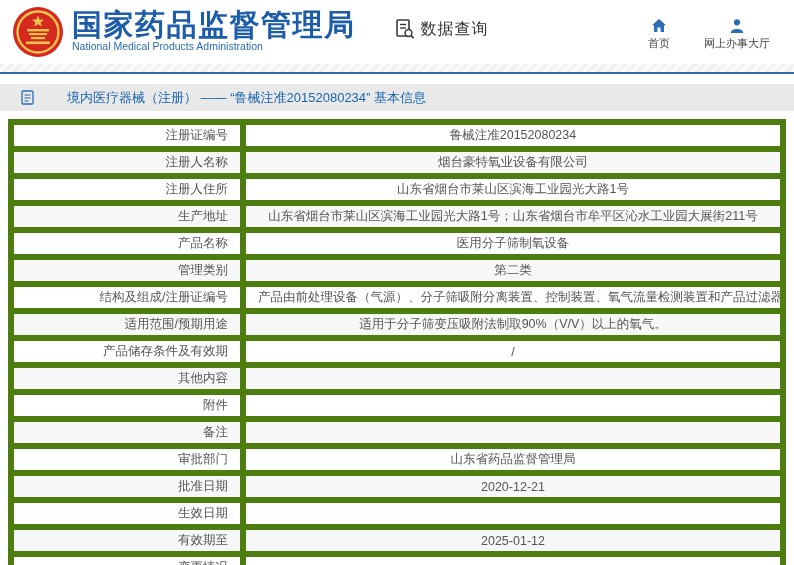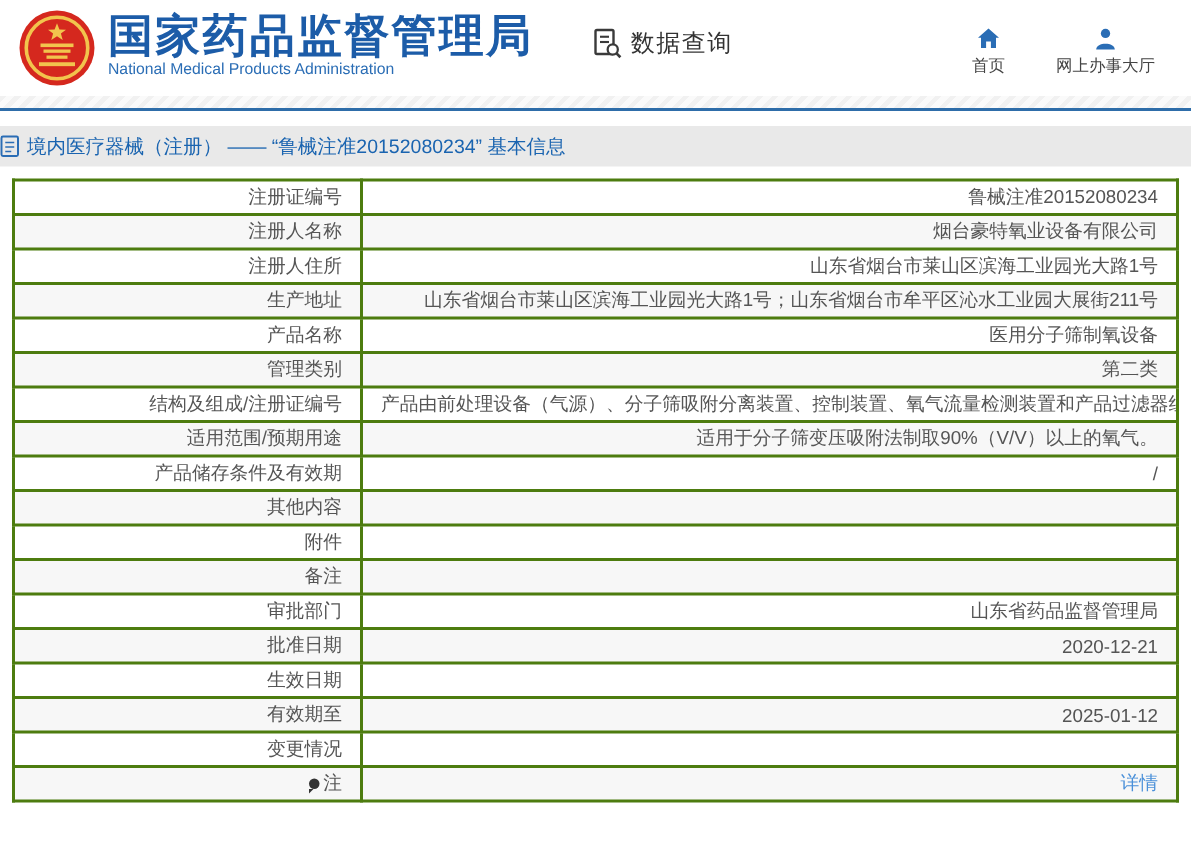--- a/index.html
+++ b/index.html
@@ -17,29 +17,29 @@
   .spacer { flex:1; }
   .nav { display:flex; gap:34px; margin-right:6px; margin-top:4px; }
   .nav-item { display:flex; flex-direction:column; align-items:center; cursor:pointer; }
   .nav-item .ico { height:16px; display:flex; align-items:center; }
   .nav-label { font-size:11px; color:#444; margin-top:2px; white-space:nowrap; }
 
   .hatch-band { height:8px; background:repeating-linear-gradient(135deg,#f1f1f1 0 3px,#fafafa 3px 7px); }
   .blue-line { height:2px; background:#2e6da9; }
 
   
-  .crumb-bar { margin-top:10px; height:27px; background:#e9e9e9; display:flex; align-items:center; padding-left:0; }
+  .crumb-bar { margin-top:10px; height:27px; background:#e9e9e9; display:flex; align-items:center; padding-left:21px;gap:28px; }
   .crumb-text { font-size:13px; color:#1a64b0; margin-left:5px; }
 
   
   .table-wrap { margin:8px 8px 0 8px; }
   table.info { width:100%; border-collapse:collapse; table-layout:fixed; }
-  table.info td { border:2px solid #4d7c0f; height:23px; font-size:12.5px; color:#555; padding:2px 12px; overflow:hidden; white-space:nowrap; }
+  table.info td { border:6px solid #4d7c0f; height:23px; font-size:12.5px; color:#555; padding:2px 12px; overflow:hidden; white-space:nowrap; }
   td.label-cell { width:232px; text-align:right; background:transparent; }
-  td.value-cell { text-align:right; }
+  td.value-cell { text-align:center; }
   tr:nth-child(even) { background:#f7f7f7; }
   tr:nth-child(odd) { background:#ffffff; }
   a.detail-link { color:#4a90d9; text-decoration:none; }
   .note-ico { display:inline-block; width:7px; height:7px; background:#333; border-radius:50%; position:relative; margin-right:3px; vertical-align:middle; }
   .note-ico::after { content:''; position:absolute; left:0px; bottom:-3px; width:0; height:0;
     border-left:3px solid #333; border-bottom:3px solid transparent; }
 </style>
 </head>
 <body>
 

